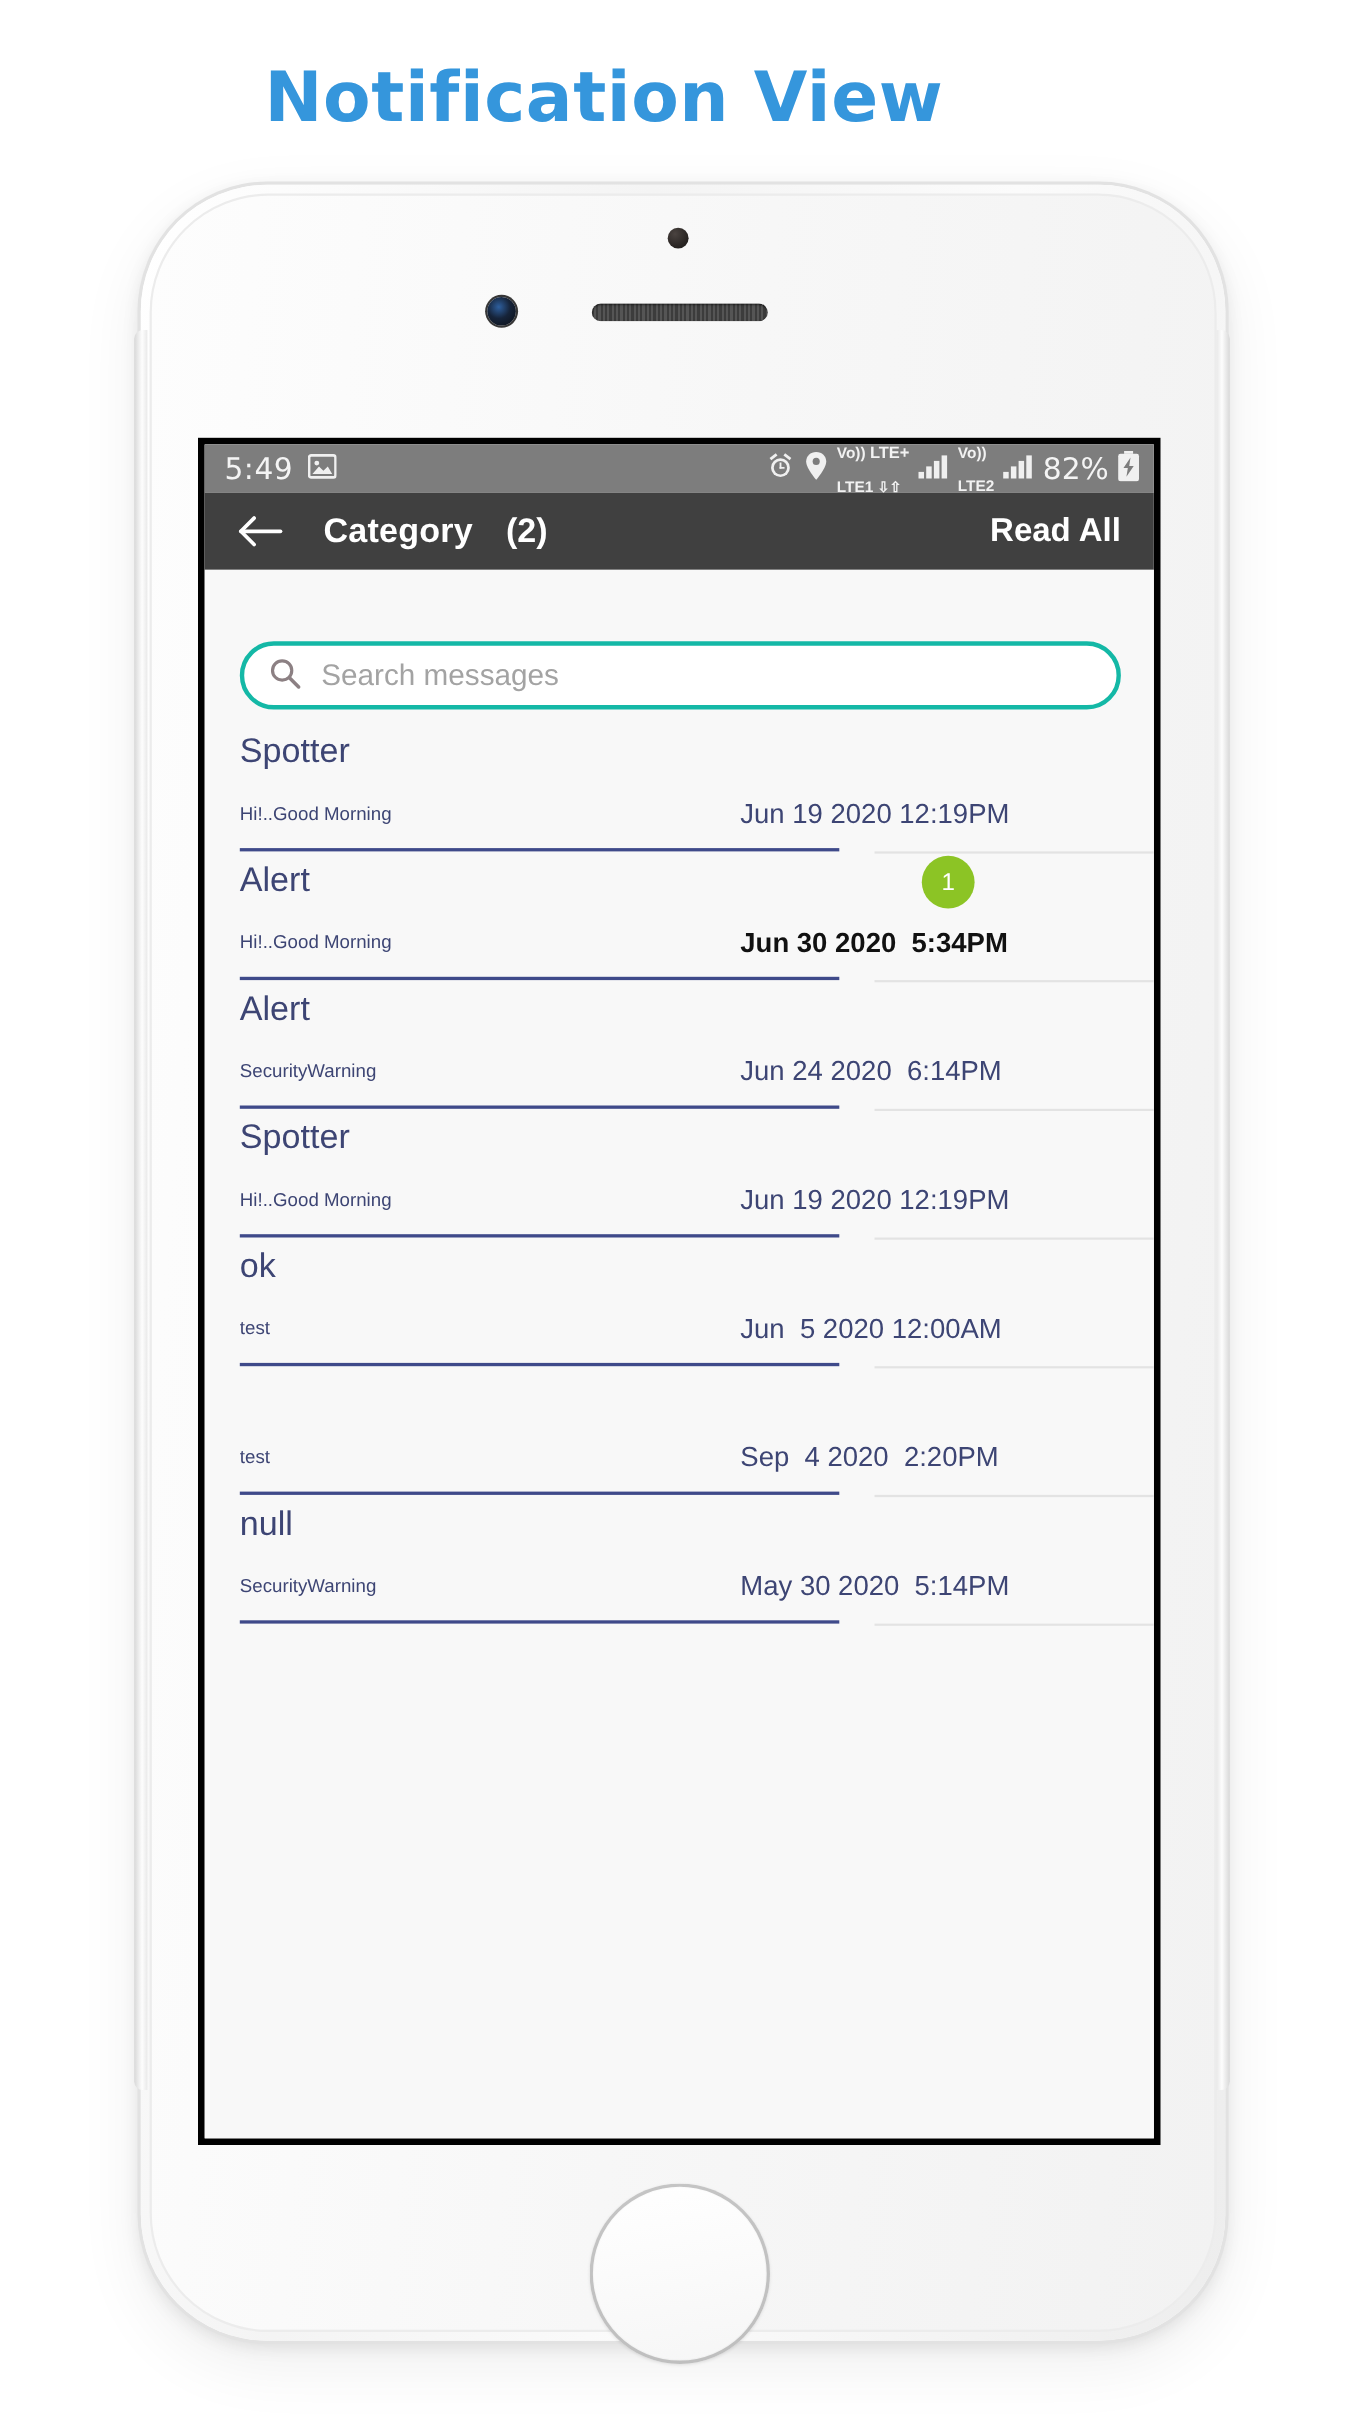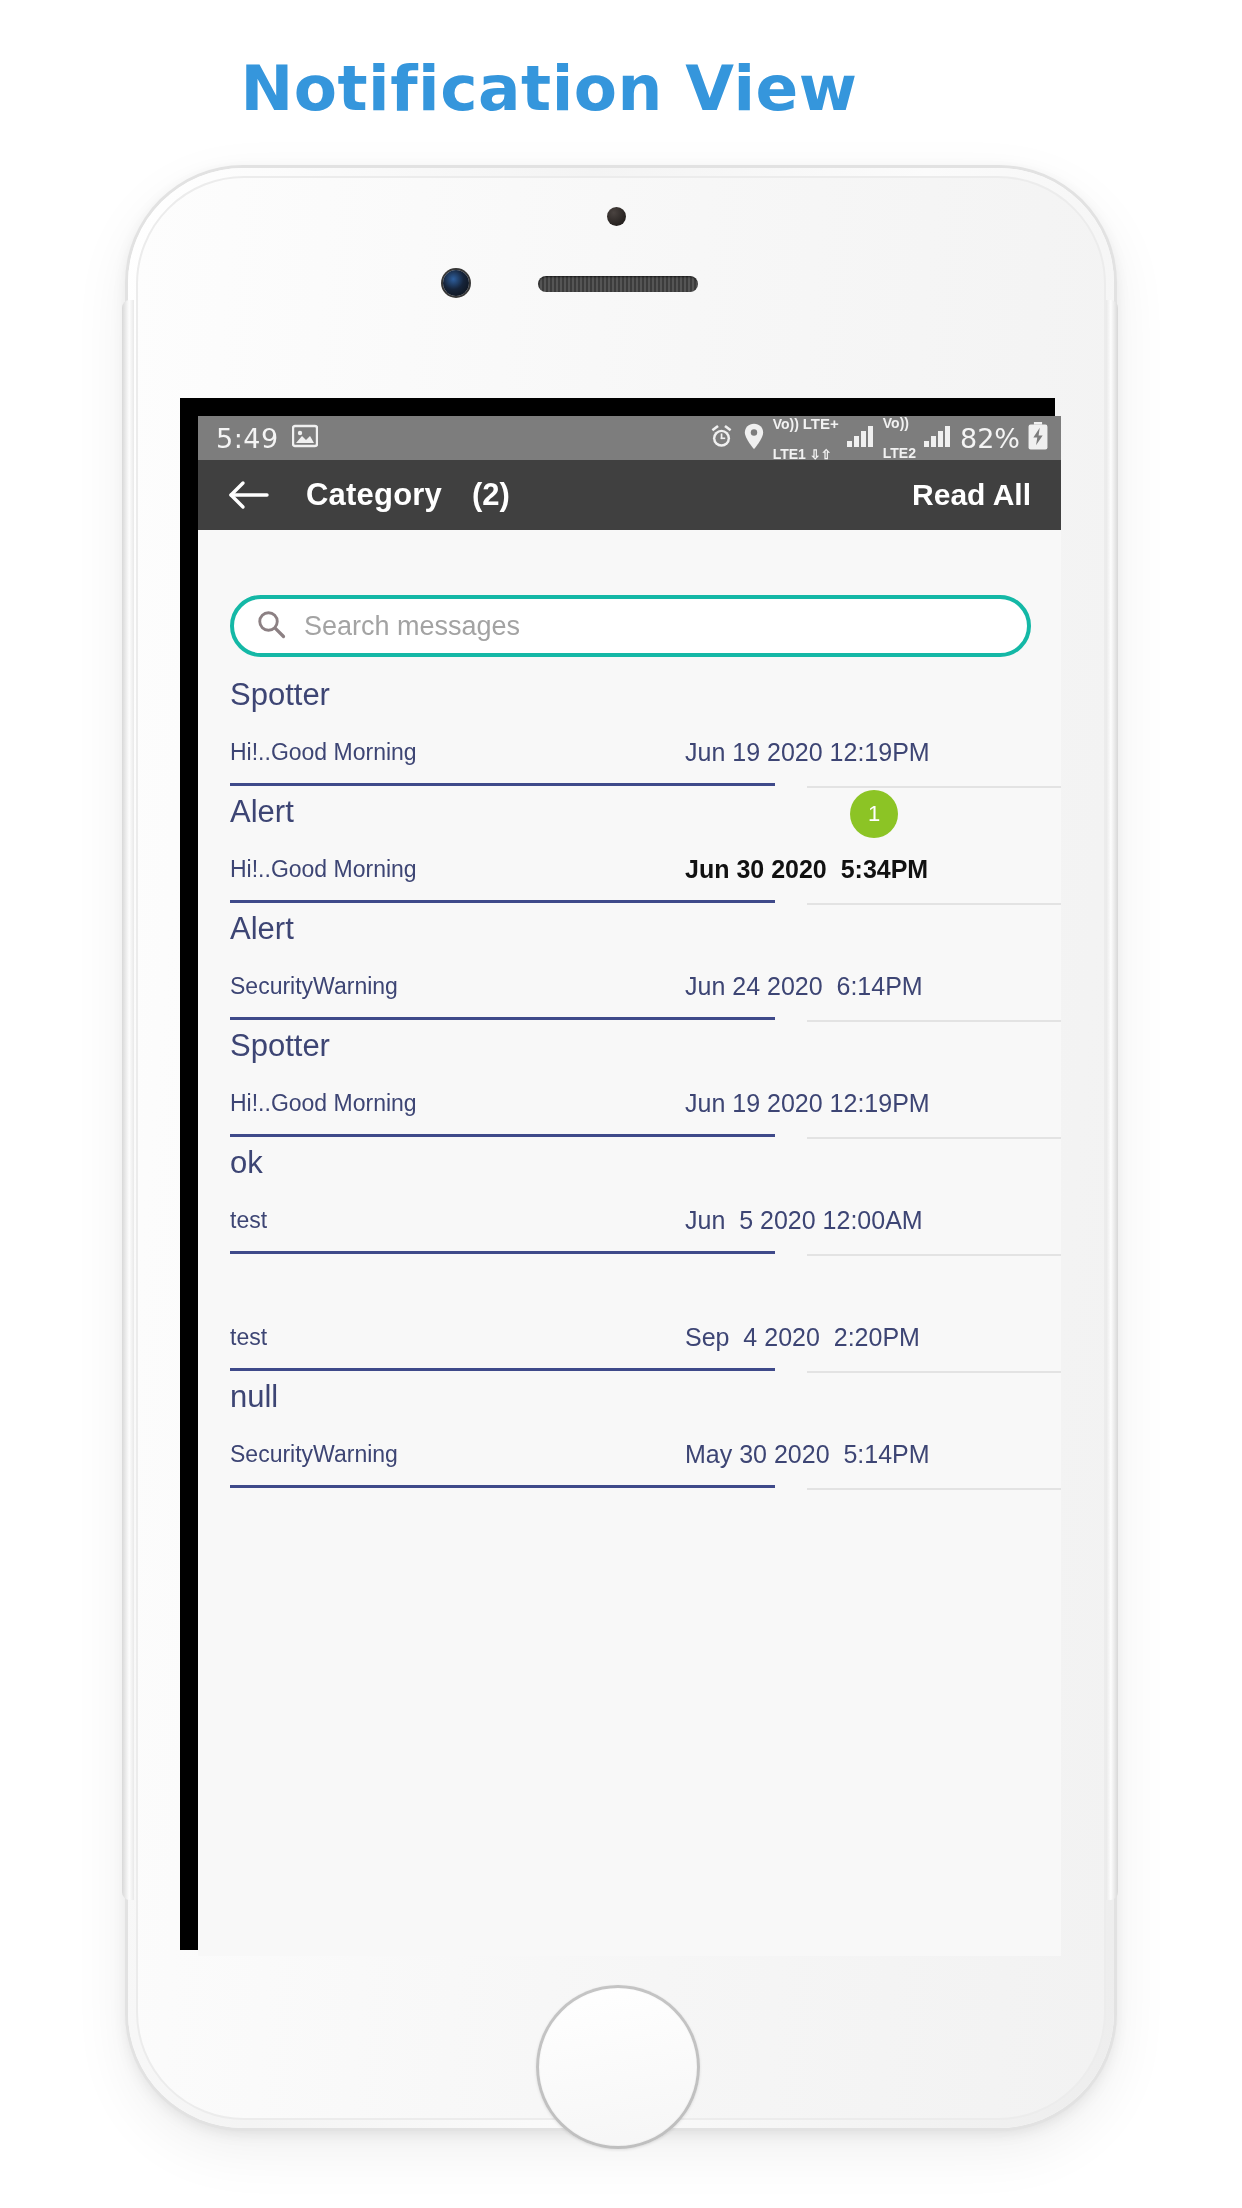--- a/index.html
+++ b/index.html
@@ -129,21 +129,21 @@
   }
 
   
   #screen-bezel {
     position: absolute;
     left: 180px;
     top: 398px;
     width: 875px;
     height: 1552px;
     background: #000000;
-    padding: 18px;
+    padding: 6px;
     box-sizing: border-box;
   }
   #screen {
     position: relative;
     width: 863px;
     height: 1540px;
     background: #f8f8f8;
     overflow: hidden;
   }
 
@@ -303,21 +303,21 @@
     justify-content: center;
     font-family: "Liberation Sans", sans-serif;
   }
   .msg-bottom {
     height: 62px;
     display: flex;
     align-items: center;
     position: relative;
   }
   .msg-subtitle {
-    font-size: 23px;
+    font-size: 17px;
     color: #3d4574;
     font-family: "Liberation Sans", sans-serif;
     text-align: center;
   }
   .msg-date {
     position: absolute;
     left: 455px;
     font-size: 25px;
     color: #3d4574;
     white-space: pre;

